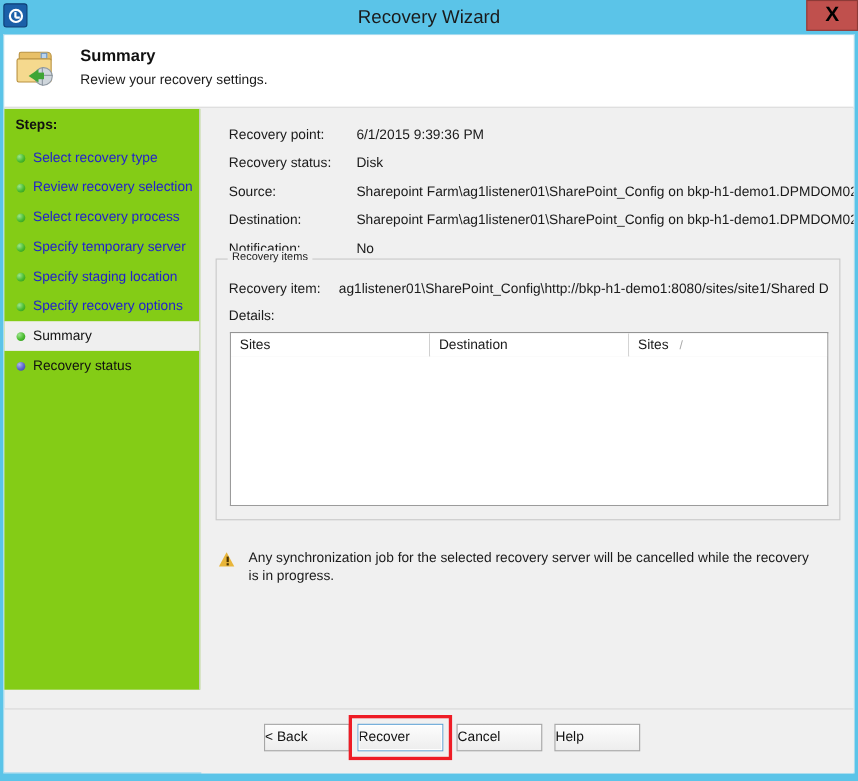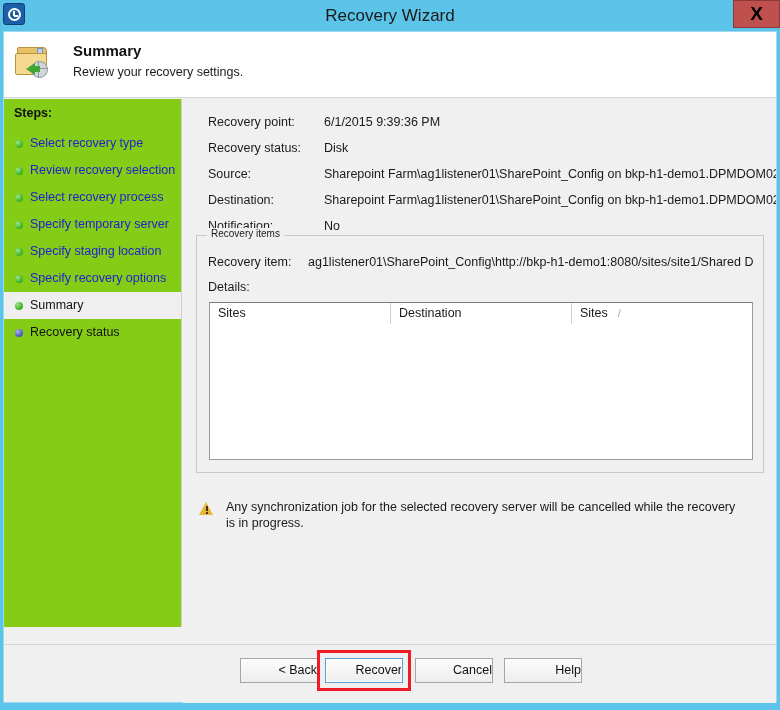--- a/index.html
+++ b/index.html
@@ -382,21 +382,21 @@
   }
   .btn {
     position: absolute;
     top: 13px;
     width: 78px; height: 25px;
     background: linear-gradient(#fdfdfd, #ededed);
     border: 1px solid #a6a6a6;
     font-size: 12.5px;
     color: #111111;
     line-height: 23px;
-    text-align: right;
+    text-align: left;
     cursor: pointer;
     font-family: "Liberation Sans", sans-serif;
   }
   .btn-back   { left: 236px; }
   .btn-recover{
     left: 321px;
     border: 1px solid #5a9fd4;
     outline: 1px solid #ffffff;
     outline-offset: -2px;
   }

